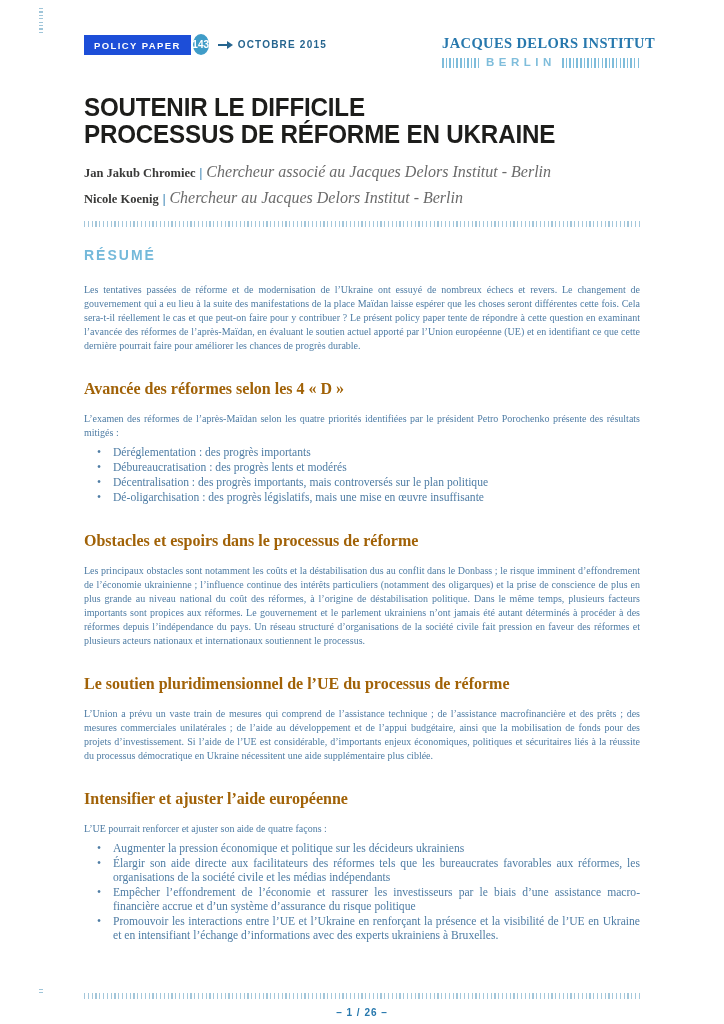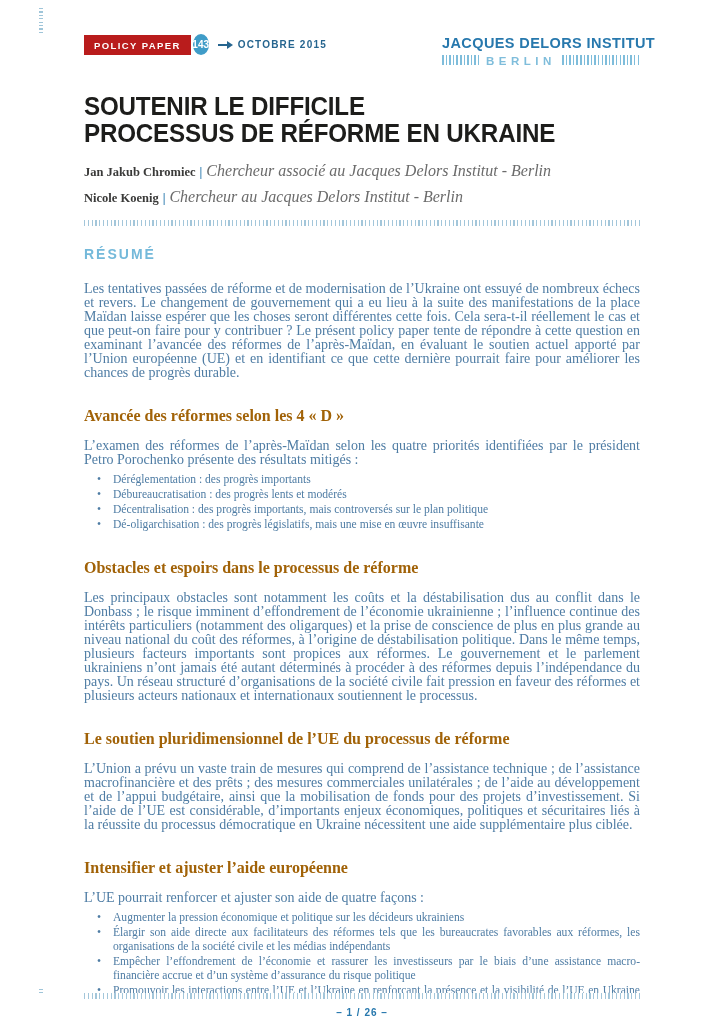--- a/index.html
+++ b/index.html
@@ -10,35 +10,35 @@
 
   
   .mark { position:absolute; left:39px; width:4px; height:27px;
           background:repeating-linear-gradient(180deg, #9fc5d9 0 1.2px, transparent 1.2px 3.4px); }
   .mark-top { top:8px; }
   .mark-bottom { bottom:8px; }
 
   
   .masthead { display:flex; justify-content:space-between; align-items:flex-start; padding:34px 84px 0 84px; }
   .badge-row { display:flex; align-items:center; }
-  .badge { background:#b91c1c; color:#ffffff; font-family:"Liberation Sans", sans-serif;
+  .badge { background:#1d4ed8; color:#ffffff; font-family:"Liberation Sans", sans-serif;
            font-size:9.5px; font-weight:bold; letter-spacing:1.4px; padding:5px 10px 4px; }
   .issue-circle { width:16px; height:21px; border-radius:50%; background:#3f9cc8; color:#ffffff;
                   font-family:"Liberation Sans", sans-serif; font-weight:bold; font-size:10px;
                   display:flex; align-items:center; justify-content:center; margin-left:2px; flex:0 0 auto; }
   .arrow { display:inline-flex; align-items:center; margin:0 5px 0 9px; }
   .arrow-line { width:9px; height:2px; background:#26658f; }
   .arrow-head { width:0; height:0; border-left:6px solid #26658f; border-top:4px solid transparent; border-bottom:4px solid transparent; }
   .issue-date { color:#26658f; font-family:"Liberation Sans", sans-serif; font-weight:bold;
                 font-size:10px; letter-spacing:1.2px; }
 
   .logo { width:198px; margin-top:1px; }
-  .logo-name { font-family:Liberation Sans, sans-serif; font-weight:bold; font-size:14.5px;
+  .logo-name { font-family:Liberation Serif, serif; font-weight:bold; font-size:14.5px;
                letter-spacing:0.4px; color:#2778ad; white-space:nowrap; text-align:right; }
-  .logo-city-row { display:flex; align-items:flex-start; gap:6px; margin-top:4px; }
+  .logo-city-row { display:flex; align-items:flex-end; gap:6px; margin-top:4px; }
   .barcode { height:10px; background:repeating-linear-gradient(90deg, #7fbddb 0 1.5px, transparent 1.5px 3.6px); }
   .barcode-left { flex:0 0 38px; }
   .barcode-right { flex:1; }
   .logo-city { font-family:"Liberation Sans", sans-serif; font-size:11.5px; font-weight:bold;
                letter-spacing:4.5px; color:#7fbddb; }
 
   
   .title { padding:26px 84px 0; color:#1d1d1b; font-family:"Liberation Sans", sans-serif; }
   .title-line { display:block; font-weight:800; font-size:26px; line-height:27px;
                 letter-spacing:-0.2px; transform:scaleX(0.93); transform-origin:left; white-space:nowrap; }
@@ -51,21 +51,21 @@
 
   
   .tick-separator { height:6px;
         background:repeating-linear-gradient(90deg, #a3c6da 0 1.2px, transparent 1.2px 3.8px); }
   .separator-top { margin:14px 84px 0; }
 
   
   .content { padding:20px 84px 0; }
   .resume-heading { font-family:"Liberation Sans", sans-serif; color:#74b9da; font-size:14px;
                     font-weight:bold; letter-spacing:2px; margin-bottom:20px; }
-  .body-p { color:#4e7ca4; font-size:14px; line-height:14px; text-align:justify; }
+  .body-p { color:#4e7ca4; font-size:10px; line-height:14px; text-align:justify; }
   .subhead { color:#a16207; font-size:16px; font-weight:bold; margin:27px 0 14px; }
   .bullets { list-style:none; margin-top:6px; }
   .bullet { position:relative; padding-left:29px; color:#4e7ca4; font-size:11.6px;
             line-height:14px; margin-bottom:1px; text-align:justify; }
   .bullet::before { content:"\2022"; position:absolute; left:13px; color:#4e7ca4; }
 
   
   .footer { position:absolute; left:0; right:0; bottom:6px; padding:0 84px; background:#ffffff; }
   .footer .tick-separator { margin-bottom:8px; }
   .page-number { text-align:center; font-family:"Liberation Sans", sans-serif; font-weight:bold;

